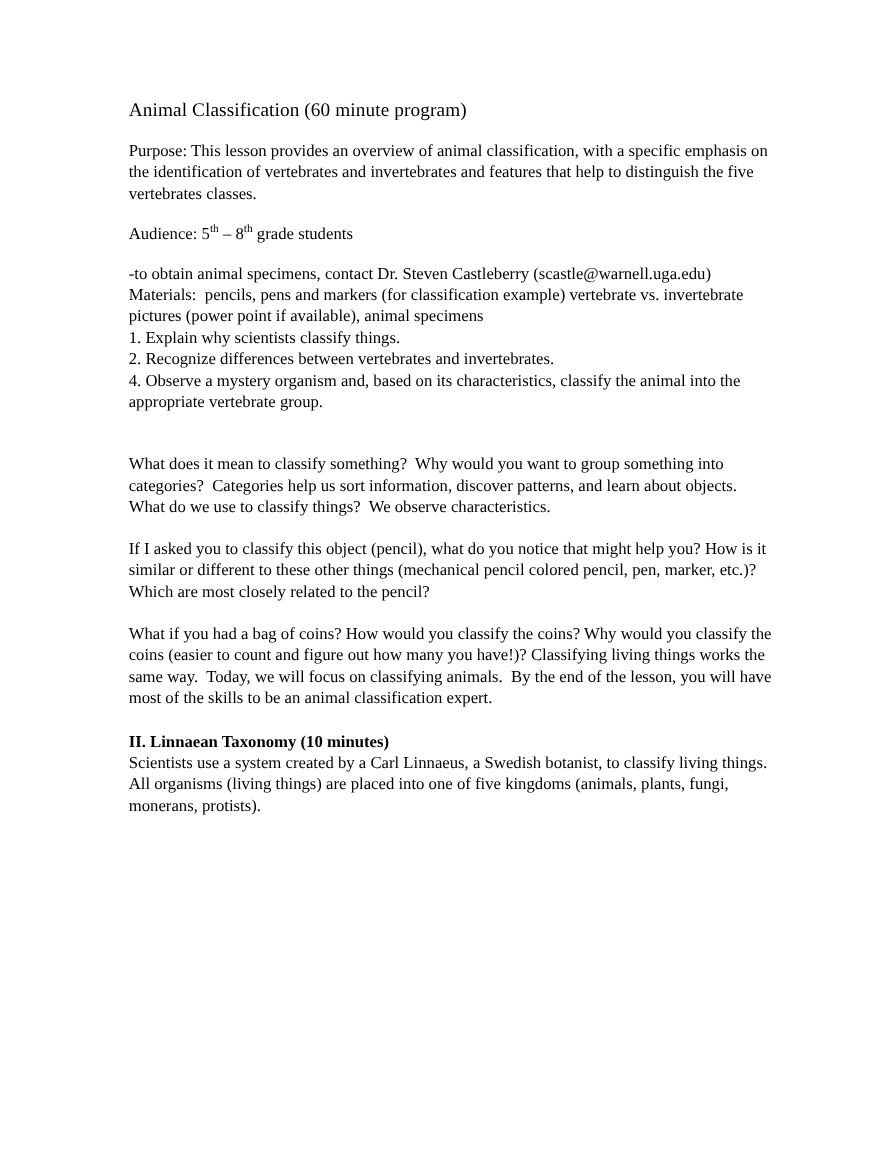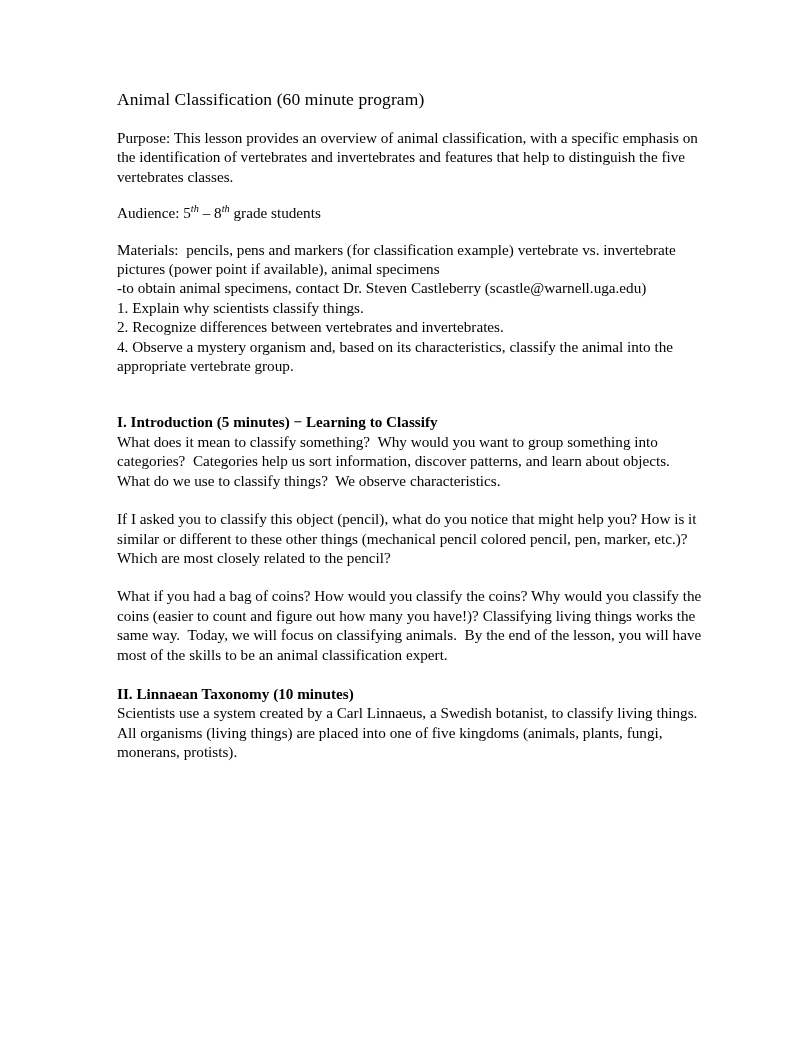--- a/index.html
+++ b/index.html
@@ -45,21 +45,20 @@
   .section-head {
     font-size: 15.2px;
     line-height: 19.4px;
     font-weight: bold;
     margin: 0;
   }
   .sup {
     font-size: 0.68em;
     vertical-align: super;
     line-height: 0;
-    font-style: italic;
   }
   .para-gap {
     height: 19px;
   }
   .sec-gap {
     height: 20px;
   }
   .objlines {
     white-space: pre-wrap;
   }
@@ -68,30 +67,29 @@
 <body>
 
 <div class="page">
 
   <h1 class="doc-title">Animal Classification (60 minute program)</h1>
 
   <p class="block"><span class="lbl">Purpose:</span><span> This lesson provides an overview of animal classification, with a specific emphasis on the identification of vertebrates and invertebrates and features that help to distinguish the five vertebrates classes.</span></p>
 
   <p class="block"><span class="lbl">Audience</span><span>: </span><span>5</span><span class="sup">th</span><span> – </span><span>8</span><span class="sup">th</span><span> grade students</span></p>
 
+  <p class="block tight">-to obtain animal specimens, contact Dr. Steven Castleberry (scastle@warnell.uga.edu)</p>
   <p class="block tight"><span class="lbl">Materials:</span><span>  pencils, pens and markers (for classification example) vertebrate vs. invertebrate pictures (power point if available), animal specimens</span></p>
-  <p class="block tight">-to obtain animal specimens, contact Dr. Steven Castleberry (scastle@warnell.uga.edu)</p>
 
   <p class="block tight objlines">1. Explain why scientists classify things.</p>
   <p class="block tight objlines">2. Recognize differences between vertebrates and invertebrates.</p>
   <p class="block objlines">4. Observe a mystery organism and, based on its characteristics, classify the animal into the appropriate vertebrate group.</p>
 
   <div class="sec-gap"></div>
 
-  <h2 class="section-head">I.  Introduction (5 minutes) − Learning to Classify</h2>
   <p class="block tight">What does it mean to classify something?  Why would you want to group something into categories?  Categories help us sort information, discover patterns, and learn about objects.  What do we use to classify things?  We observe characteristics.</p>
   <div class="para-gap"></div>
   <p class="block tight">If I asked you to classify this object (pencil), what do you notice that might help you? How is it similar or different to these other things (mechanical pencil colored pencil, pen, marker, etc.)?  Which are most closely related to the pencil?</p>
   <div class="para-gap"></div>
   <p class="block tight">What if you had a bag of coins? How would you classify the coins? Why would you classify the coins (easier to count and figure out how many you have!)? Classifying living things works the same way.  Today, we will focus on classifying animals.  By the end of the lesson, you will have most of the skills to be an animal classification expert.</p>
 
   <div class="sec-gap"></div>
 
   <h2 class="section-head">II.  Linnaean Taxonomy (10 minutes)</h2>
   <p class="block tight">Scientists use a system created by a Carl Linnaeus, a Swedish botanist, to classify living things.  All organisms (living things) are placed into one of five kingdoms (animals, plants, fungi, monerans, protists).</p>

